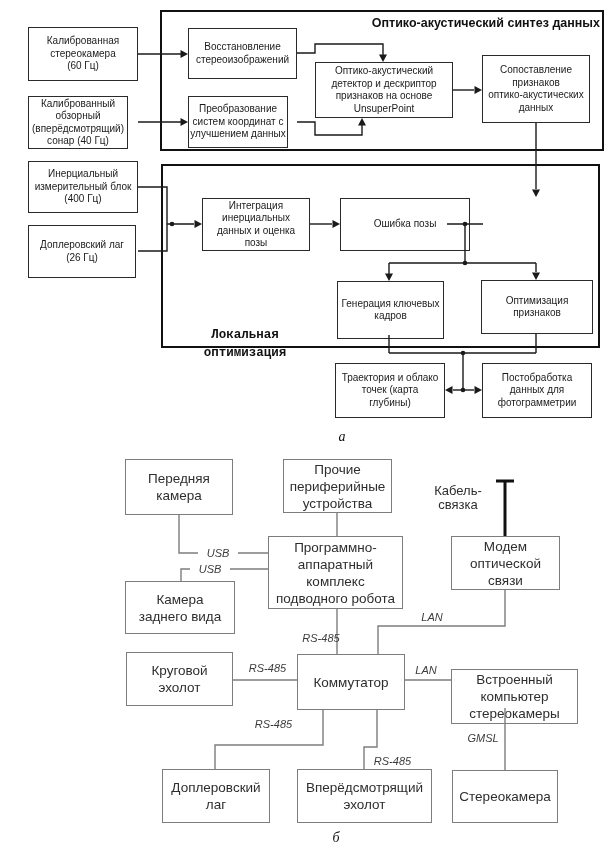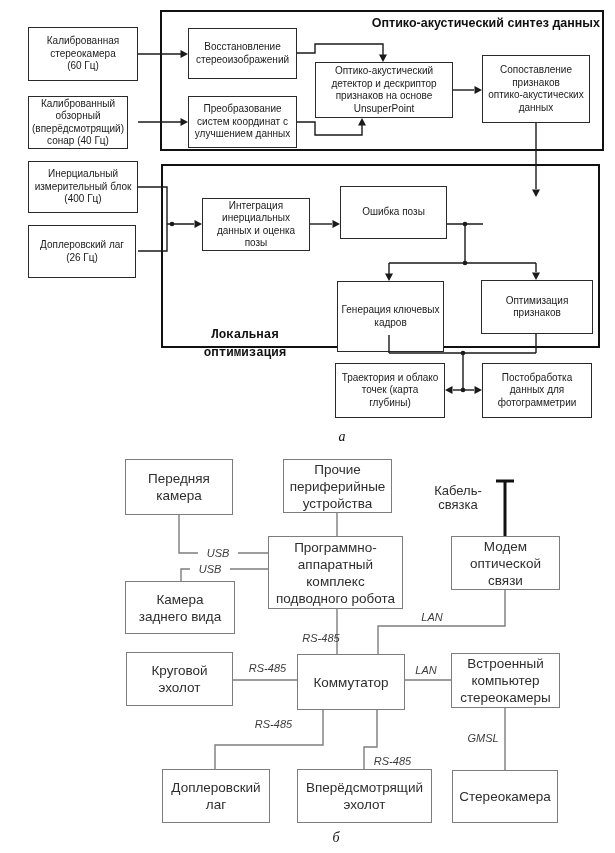--- a/index.html
+++ b/index.html
@@ -41,37 +41,37 @@
 обзорный
 (вперёдсмотрящий)
 сонар (40 Гц)</div>
   <div class="bx a" style="left:28px;  top:161px; width:110px; height:52px">Инерциальный
 измерительный блок
 (400 Гц)</div>
   <div class="bx a" style="left:28px;  top:225px; width:108px; height:53px">Доплеровский лаг
 (26 Гц)</div>
   <div class="bx a" style="left:188px; top:28px;  width:109px; height:51px">Восстановление
 стереоизображений</div>
-  <div class="bx a" style="left:188px; top:96px;  width:109px; height:52px">Преобразование
+  <div class="bx a" style="left:188px; top:96px;  width:100px; height:52px">Преобразование
 систем координат с
 улучшением данных</div>
   <div class="bx a" style="left:315px; top:62px;  width:138px; height:56px">Оптико-акустический
 детектор и дескриптор
 признаков на основе
 UnsuperPoint</div>
   <div class="bx a" style="left:482px; top:55px;  width:108px; height:68px">Сопоставление
 признаков
 оптико-акустических
 данных</div>
   <div class="bx a" style="left:202px; top:198px; width:108px; height:53px">Интеграция
 инерциальных
 данных и оценка
 позы</div>
-  <div class="bx a" style="left:340px; top:186px; width:107px; height:53px">Ошибка позы</div>
-  <div class="bx a" style="left:337px; top:281px; width:107px; height:71px">Генерация ключевых
+  <div class="bx a" style="left:340px; top:198px; width:130px; height:53px">Ошибка позы</div>
+  <div class="bx a" style="left:337px; top:281px; width:107px; height:58px">Генерация ключевых
 кадров</div>
   <div class="bx a" style="left:481px; top:280px; width:112px; height:54px">Оптимизация
 признаков</div>
   <div class="bx a" style="left:335px; top:363px; width:110px; height:55px">Траектория и облако
 точек (карта
 глубины)</div>
   <div class="bx a" style="left:482px; top:363px; width:110px; height:55px">Постобработка
 данных для
 фотограмметрии</div>
 
@@ -85,21 +85,21 @@
   <div class="bx b" style="left:268px; top:536px; width:135px; height:73px">Программно-
 аппаратный
 комплекс
 подводного робота</div>
   <div class="bx b" style="left:451px; top:536px; width:109px; height:54px">Модем
 оптической
 связи</div>
   <div class="bx b" style="left:126px; top:652px; width:107px; height:54px">Круговой
 эхолот</div>
   <div class="bx b" style="left:297px; top:654px; width:108px; height:56px">Коммутатор</div>
-  <div class="bx b" style="left:451px; top:653px; width:109px; height:55px">Встроенный
+  <div class="bx b" style="left:451px; top:669px; width:127px; height:55px">Встроенный
 компьютер
 стереокамеры</div>
   <div class="bx b" style="left:162px; top:769px; width:108px; height:54px">Доплеровский
 лаг</div>
   <div class="bx b" style="left:297px; top:769px; width:135px; height:54px">Вперёдсмотрящий
 эхолот</div>
   <div class="bx b" style="left:452px; top:770px; width:106px; height:53px">Стереокамера</div>
 
   <svg class="wires" width="615" height="853" viewBox="0 0 615 853">
 

